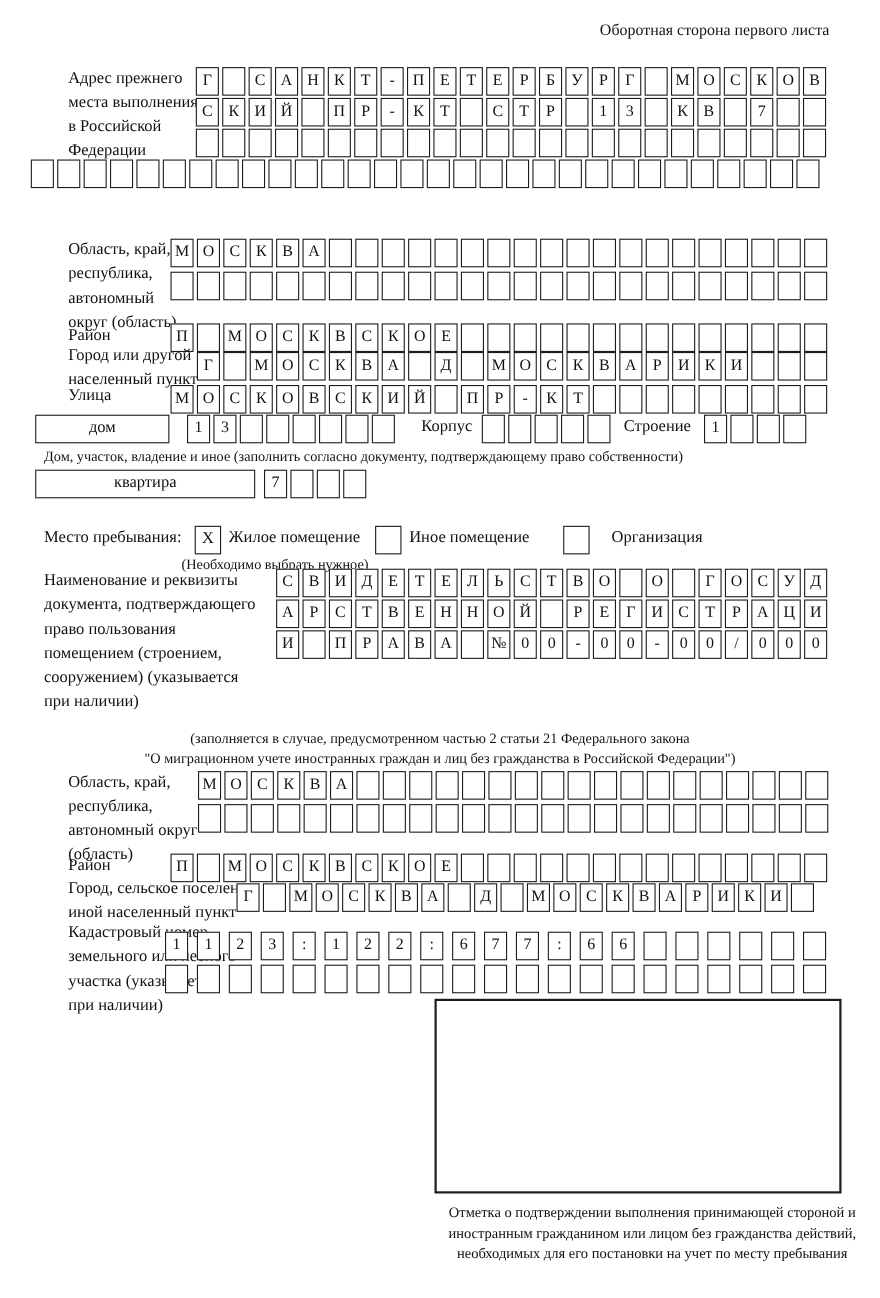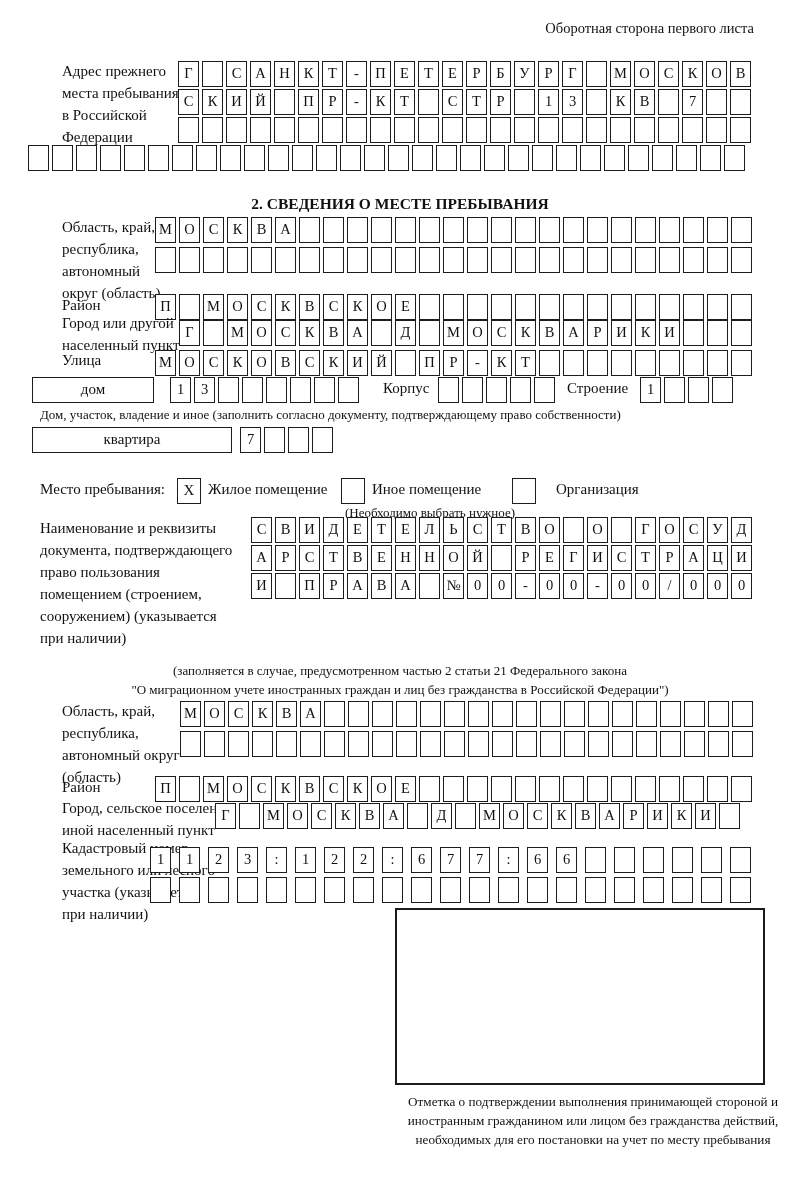--- a/index.html
+++ b/index.html
@@ -20,21 +20,21 @@
   .stamp{position:absolute;font-size:13.2px;text-align:center;line-height:1.45;}
 </style>
 </head>
 <body>
 
 <div class="page">
 
   <div class="lbl" style="top:20px;right:46px;font-size:14.5px">Оборотная сторона первого листа</div>
 
   <div class="lbl" style="left:62px;top:63px">Адрес прежнего</div>
-  <div class="lbl" style="left:62px;top:85px">места пребывания</div>
+  <div class="lbl" style="left:62px;top:85px">места выполнения</div>
   <div class="lbl" style="left:62px;top:107px">в Российской</div>
   <div class="lbl" style="left:62px;top:129px">Федерации</div>
   <div class="boxrow" style="left:178px;top:61px">
       <span class="box">Г</span>
       <span class="box"></span>
       <span class="box">С</span>
       <span class="box">А</span>
       <span class="box">Н</span>
       <span class="box">К</span>
       <span class="box">Т</span>
@@ -134,21 +134,20 @@
       <span class="box"></span>
       <span class="box"></span>
       <span class="box"></span>
       <span class="box"></span>
       <span class="box"></span>
       <span class="box"></span>
       <span class="box"></span>
       <span class="box"></span>
     </div>
 
-  <div class="title" style="top:195px">2. СВЕДЕНИЯ О МЕСТЕ ПРЕБЫВАНИЯ</div>
 
   <div class="lbl" style="left:62px;top:219px">Область, край,</div>
   <div class="lbl" style="left:62px;top:241px">республика,</div>
   <div class="lbl" style="left:62px;top:263px">автономный</div>
   <div class="lbl" style="left:62px;top:285px">округ (область)</div>
   <div class="boxrow" style="left:155px;top:217px">
       <span class="box">М</span>
       <span class="box">О</span>
       <span class="box">С</span>
       <span class="box">К</span>
@@ -325,21 +324,21 @@
       <span class="box"></span>
     </div>
 
   <div class="lbl" style="left:40px;top:481px">Место пребывания:</div>
   <span class="box cb" style="left:177px;top:478px">X</span>
   <div class="lbl" style="left:208px;top:481px">Жилое помещение</div>
   <span class="box cb" style="left:341px;top:478px"></span>
   <div class="lbl" style="left:372px;top:481px">Иное помещение</div>
   <span class="box cb" style="left:512px;top:478px"></span>
   <div class="lbl" style="left:556px;top:481px">Организация</div>
-  <div class="cap" style="left:165px;top:505px;width:350px;text-align:right">(Необходимо выбрать нужное)</div>
+  <div class="cap" style="left:165px;top:505px;width:350px;text-align:left">(Необходимо выбрать нужное)</div>
 
   <div class="lbl" style="left:40px;top:520px">Наименование и реквизиты</div>
   <div class="lbl" style="left:40px;top:542px">документа, подтверждающего</div>
   <div class="lbl" style="left:40px;top:564px">право пользования</div>
   <div class="lbl" style="left:40px;top:586px">помещением (строением,</div>
   <div class="lbl" style="left:40px;top:608px">сооружением) (указывается</div>
   <div class="lbl" style="left:40px;top:630px">при наличии)</div>
   <div class="boxrow" style="left:251px;top:517px">
       <span class="box">С</span>
       <span class="box">В</span>

